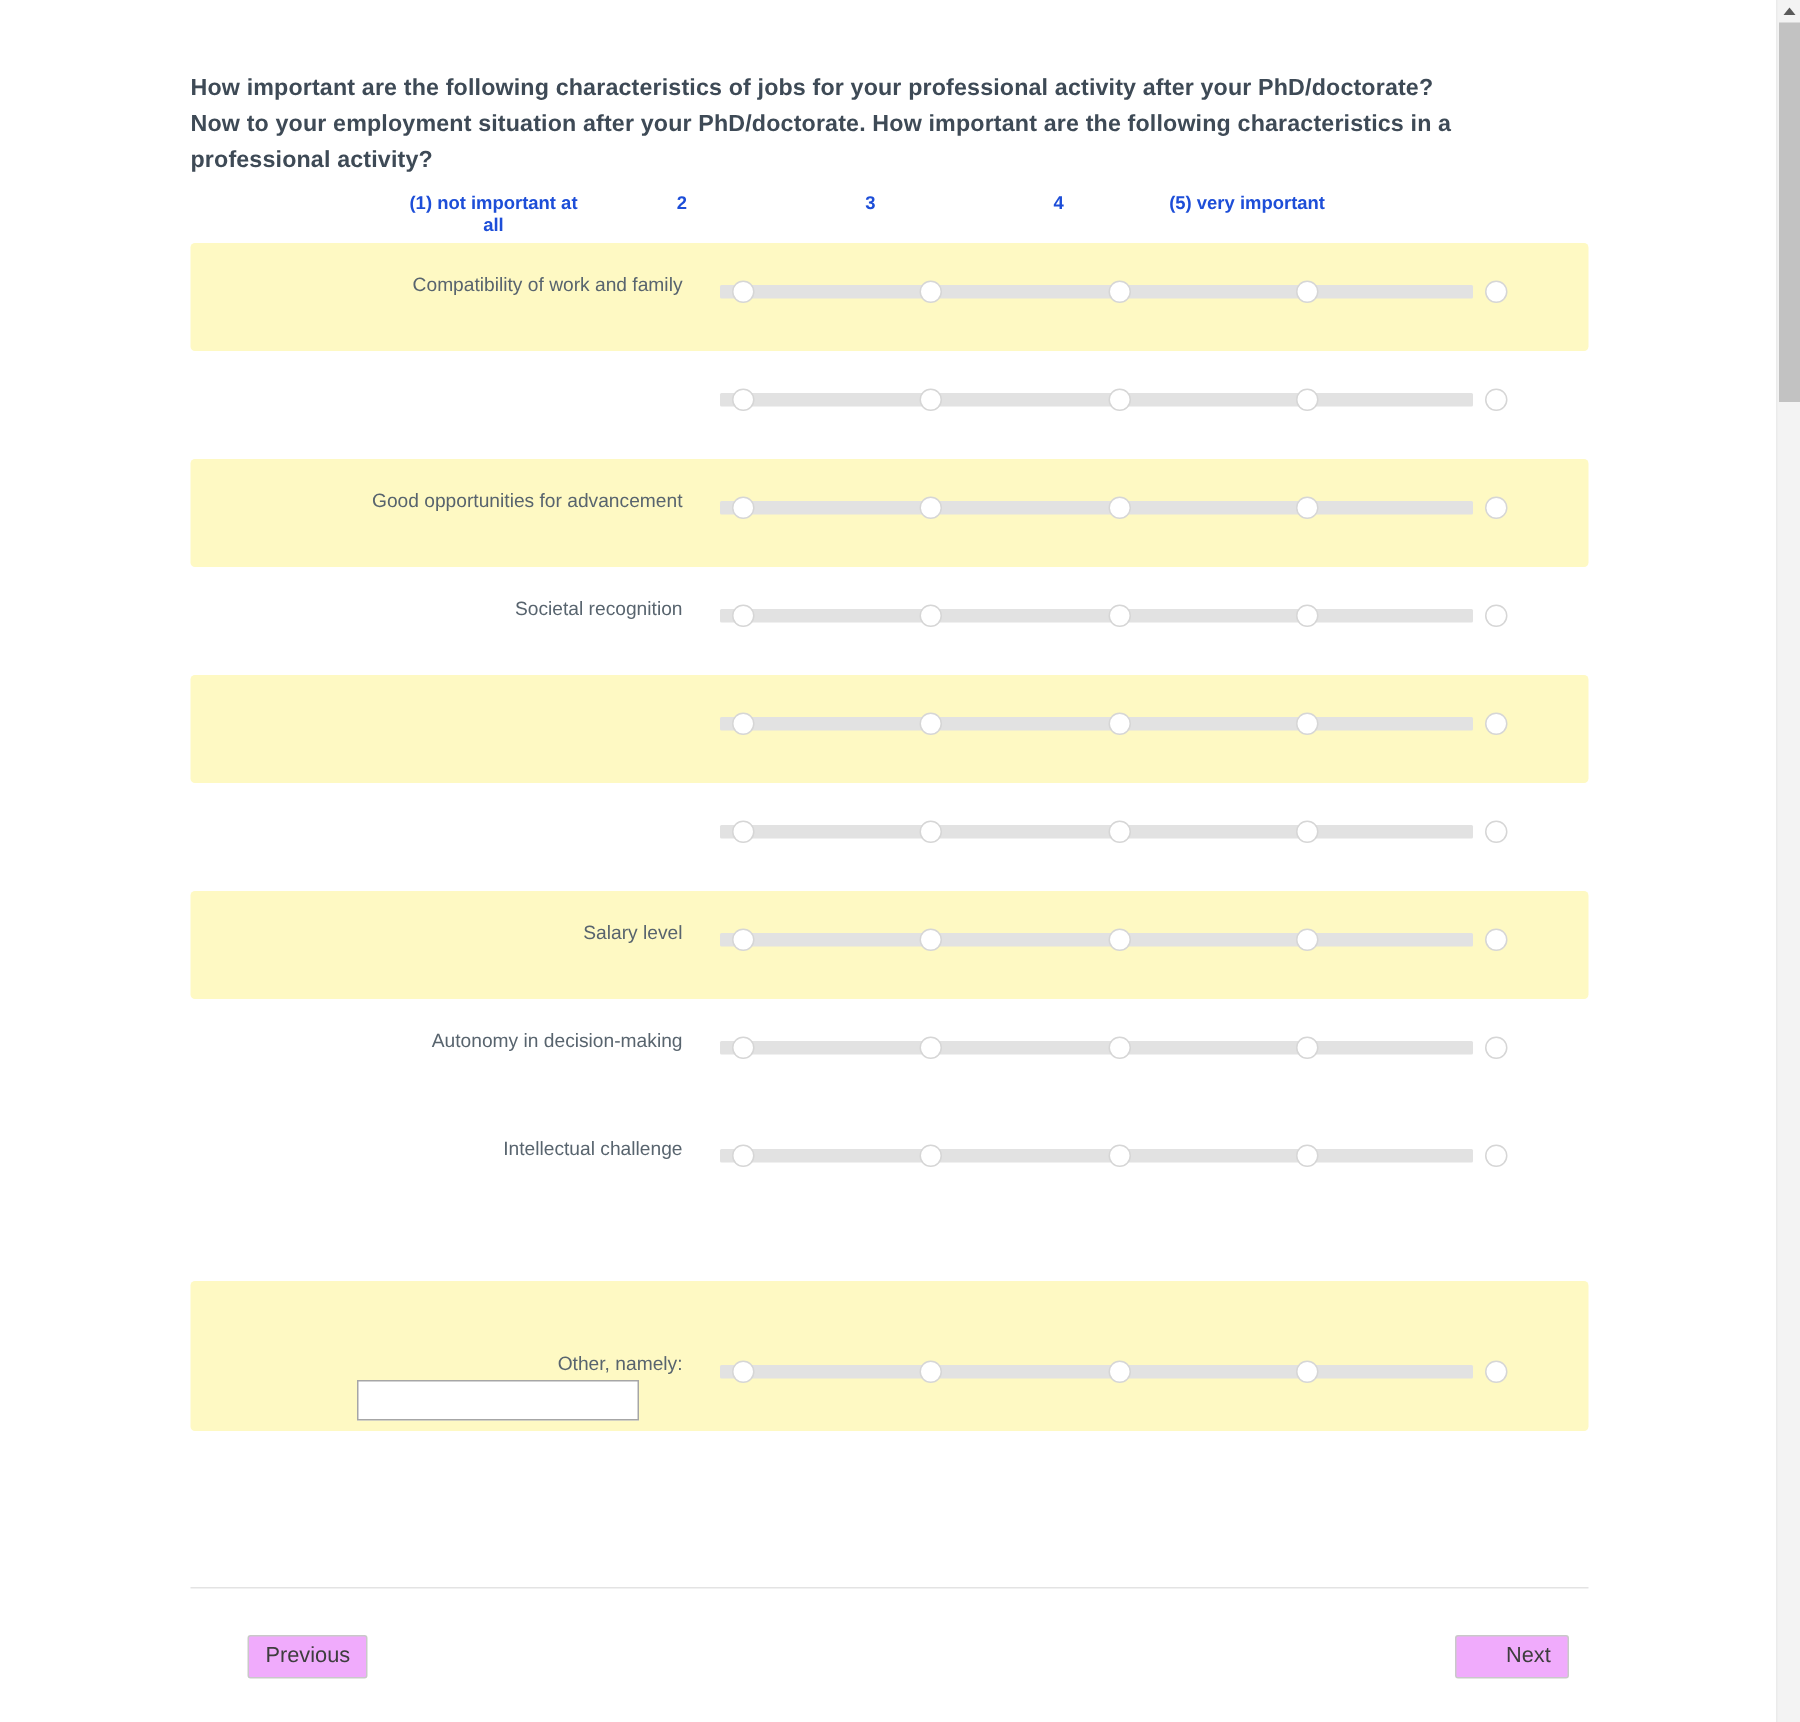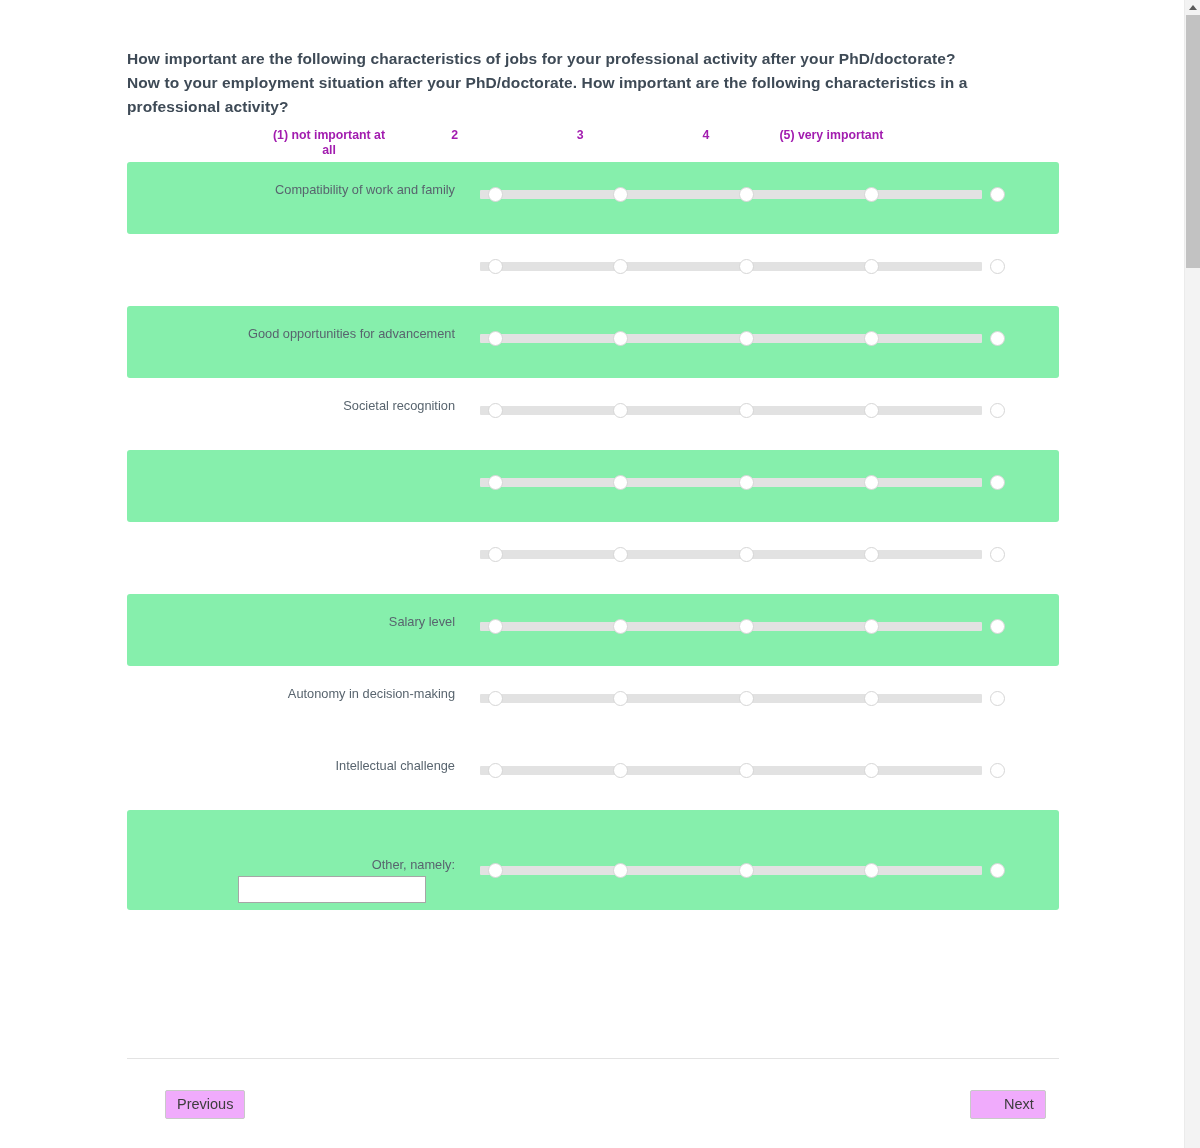--- a/index.html
+++ b/index.html
@@ -109,34 +109,34 @@
   .header-row {
     position: relative;
     height: 38px;
   }
   .col-head {
     position: absolute;
     top: 4px;
     width: 120px;
     text-align: center;
     font-size: 12.3px;
-    color: #a21caf;
+    color: #1d4ed8;
     line-height: 15px;
     font-weight: bold;
   }
 
   .rows { position: relative; }
 
   .m-row {
     position: relative;
     height: 72px;
     box-sizing: border-box;
   }
   .m-row.striped {
-    background: #86efac;
+    background: #fef9c3;
     border-radius: 3px;
   }
   .m-row .rowpad {
     position: absolute;
     top: 0; left: 15px; right: 0; bottom: 0;
   }
   .row-label {
     position: absolute;
     left: 0;
     width: 313px;
@@ -349,21 +349,21 @@
             <div class="slider">
               <div class="track"></div>
               <div class="handle" style="left: 24px;"></div>
               <div class="handle" style="left: 149.6px;"></div>
               <div class="handle" style="left: 275.2px;"></div>
               <div class="handle" style="left: 400.8px;"></div>
               <div class="handle" style="left: 526.4px;"></div>
             </div>
           </div>
         </div>
-        <div class="m-row striped" style="height: 100px;">
+        <div class="m-row striped" style="height: 100px; margin-top: 44px;">
           <div class="rowpad">
             <div class="row-label other">Other, namely:</div>
             <input type="text" class="other-input" placeholder="" style="">
             <div class="slider" style="top: 28px;">
               <div class="track"></div>
               <div class="handle" style="left: 24px;"></div>
               <div class="handle" style="left: 149.6px;"></div>
               <div class="handle" style="left: 275.2px;"></div>
               <div class="handle" style="left: 400.8px;"></div>
               <div class="handle" style="left: 526.4px;"></div>

